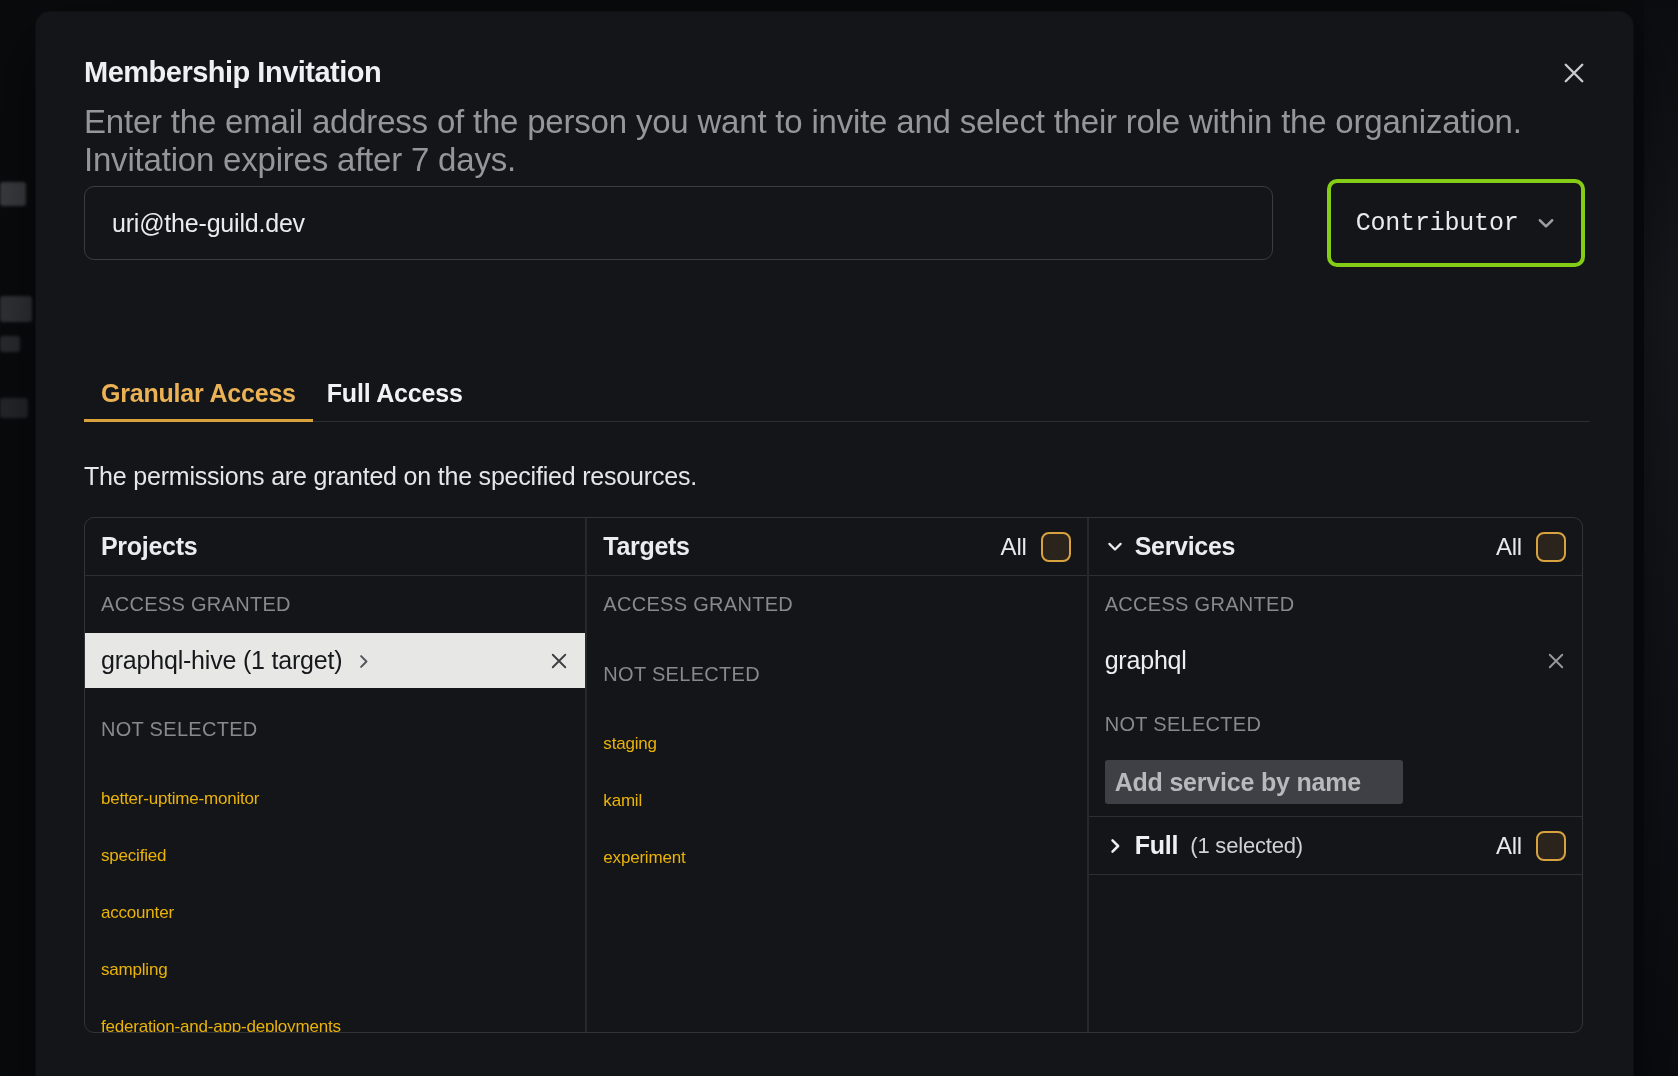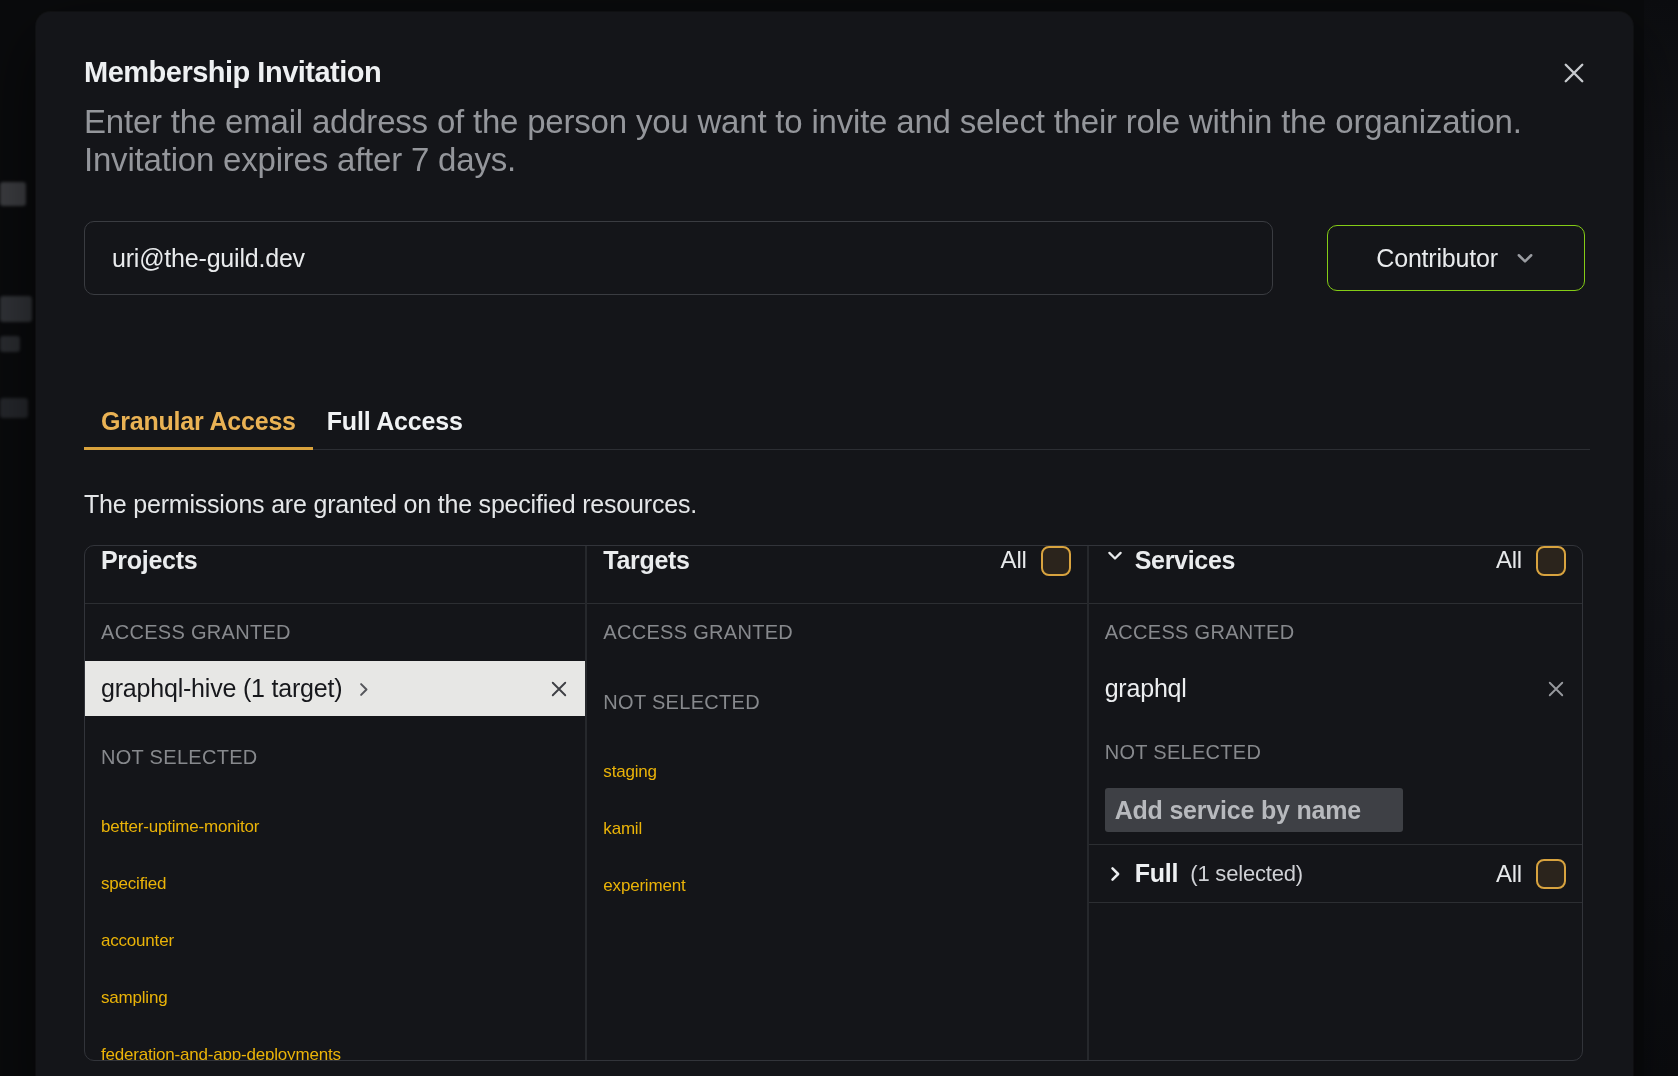--- a/index.html
+++ b/index.html
@@ -26,51 +26,51 @@
     box-shadow:0 0 0 1px rgba(255,255,255,0.03), 0 24px 70px rgba(0,0,0,0.6);
     padding:0 48px;
   }
   .close-btn { position:absolute; top:44px; right:42px; width:34px; height:34px;
     display:flex; align-items:center; justify-content:center; cursor:pointer; color:#c7cace; }
   .close-btn svg { width:24px; height:24px; }
 
   .title { margin-top:44px; font-size:29px; font-weight:700; color:#eef0f2; letter-spacing:-0.5px; }
   .description { margin-top:14px; width:1506px; font-size:33px; line-height:38px; color:#94969b; }
 
-  .invite-row { margin-top:42px; display:flex; align-items:center; }
+  .invite-row { display:flex; align-items:center; }
   .email-input {
     width:1190px; height:74px; background:transparent; border:1px solid #3a3c41;
     border-radius:10px; padding:0 27px; font-size:25px; color:#e9ebed;
     font-family:"Liberation Sans", sans-serif; outline:none; letter-spacing:-0.2px;
   }
   .role-select {
-    margin-left:54px; width:258px; height:66px; border:1px solid #84cc16; border-radius:10px;
+    margin-left:54px; width:258px; height:88px; border:4px solid #84cc16; border-radius:10px;
     display:flex; align-items:center; justify-content:center; gap:16px;
-    font-size:25px; color:#e9ebed; cursor:pointer; background:transparent;
+    font-size:25px; color:#e9ebed; cursor:pointer; background:transparent;font-family:Liberation Mono, monospace;
   }
   .role-select .chev { color:#9b9da2; display:flex; }
   .chev svg { width:22px; height:22px; }
 
   .tabs { margin-top:98px; display:flex; border-bottom:1px solid #2c2e33; width:1506px; }
   .tab { height:56px; display:flex; align-items:center; padding:0 17px; font-size:25px;
     font-weight:700; color:#f0f2f4; cursor:pointer; position:relative; margin-right:14px; }
   .tab.first { padding-left:0; }
   .tab.active { color:#eab254; }
   .tab.active::after { content:""; position:absolute; left:0; right:0; bottom:-1px; height:3px; background:#d9a23c; }
 
   .permissions-note { margin-top:40px; font-size:25px; color:#e4e6e8; }
 
   .resource-table {
     margin-top:26px; width:1499px; border:1px solid #32343a; border-radius:10px;
     display:grid; grid-template-columns:501fr 502fr 496fr; overflow:hidden; height:516px;
   }
   .col { display:flex; flex-direction:column; min-width:0; }
   .col + .col { border-left:2px solid #26282c; }
 
-  .col-header { height:58px; flex:none; display:flex; align-items:flex-start; gap:10px;
+  .col-header { height:58px; flex:none; display:flex; align-items:center; gap:10px;
     padding:0 16px; border-bottom:1px solid #2c2e32; }
   .col-header .hdr-label { font-size:25px; font-weight:700; color:#eaecee; letter-spacing:-0.3px; }
   .spacer { flex:1; }
   .all-label { font-size:24px; color:#e6e8ea; margin-right:4px; }
   .all-checkbox { width:30px; height:30px; border:2px solid #d8a33f; border-radius:8px;
     background:#2b241c; cursor:pointer; flex:none; }
 
   .section-label { height:57px; flex:none; display:flex; align-items:center; padding:0 16px;
     font-size:20px; color:#87898d; letter-spacing:0.3px; }
   .section-label.tall { height:82px; }

